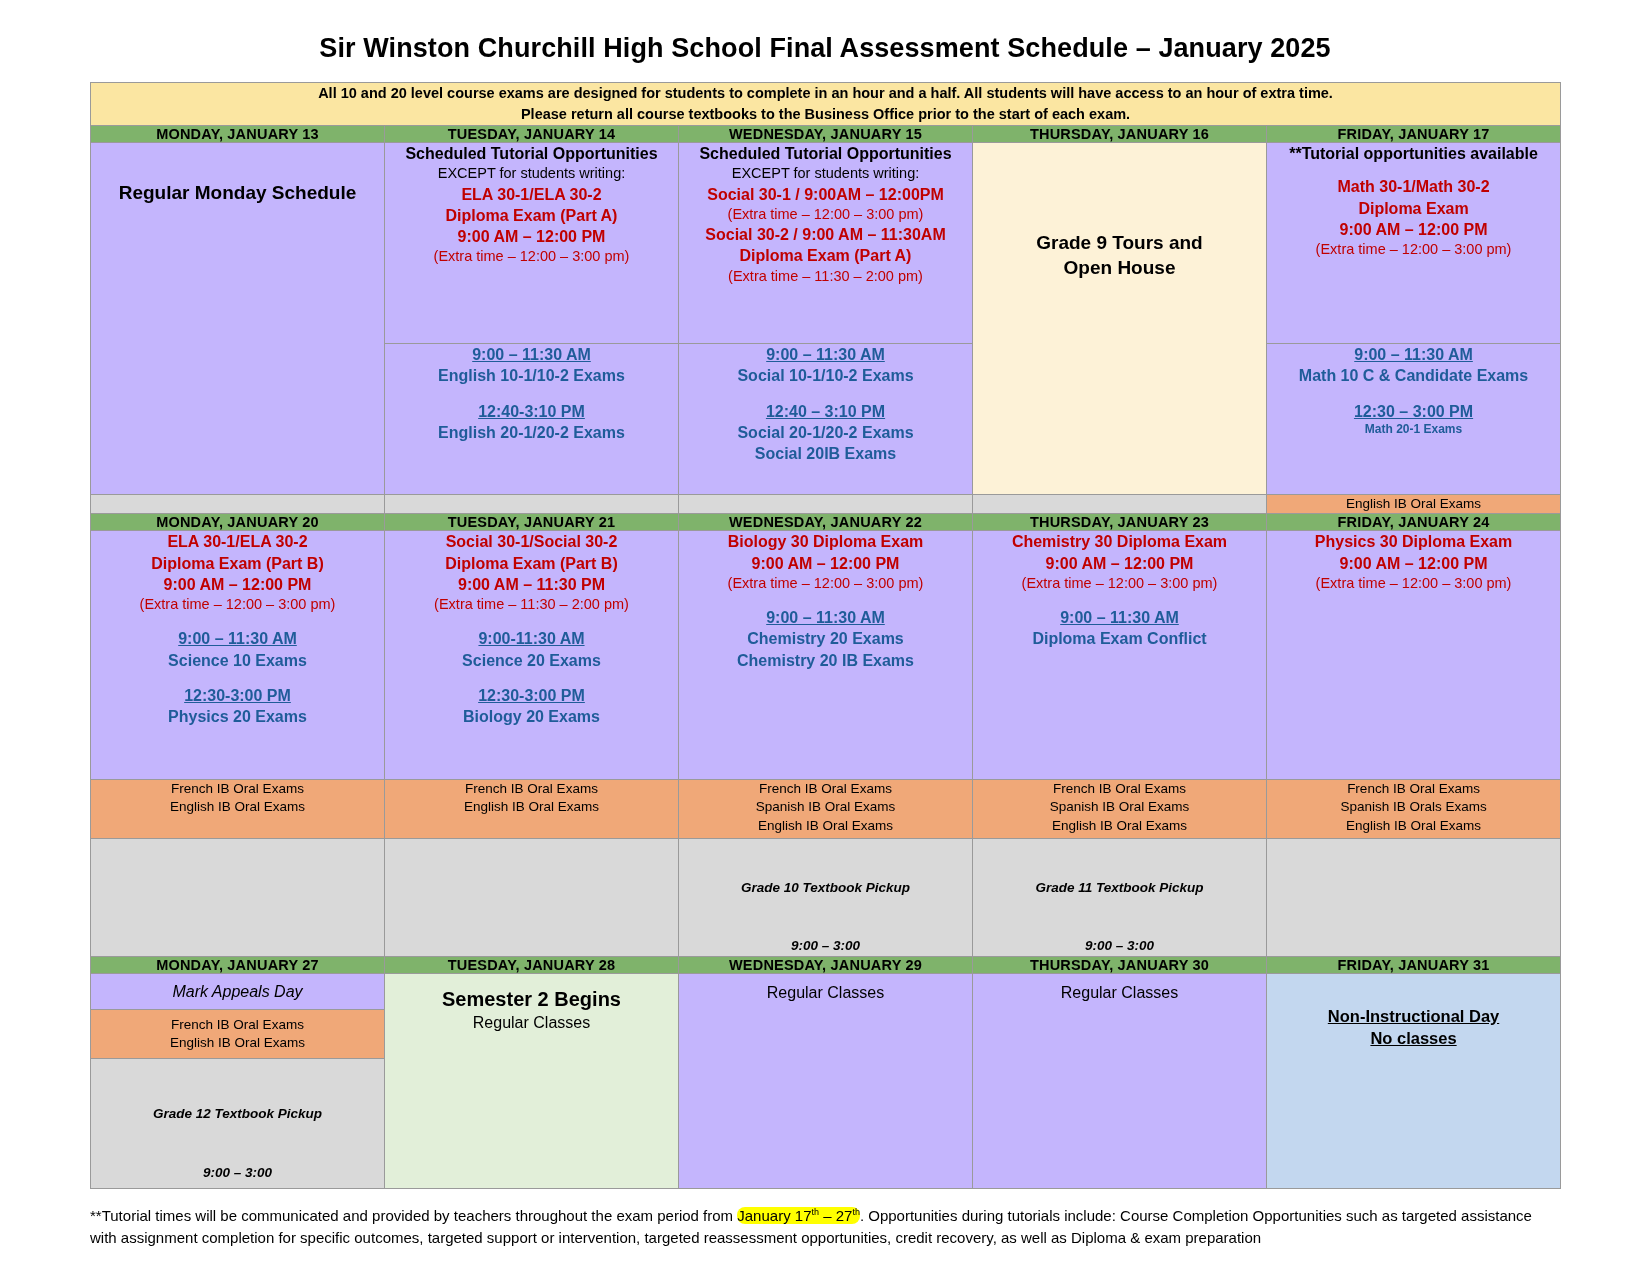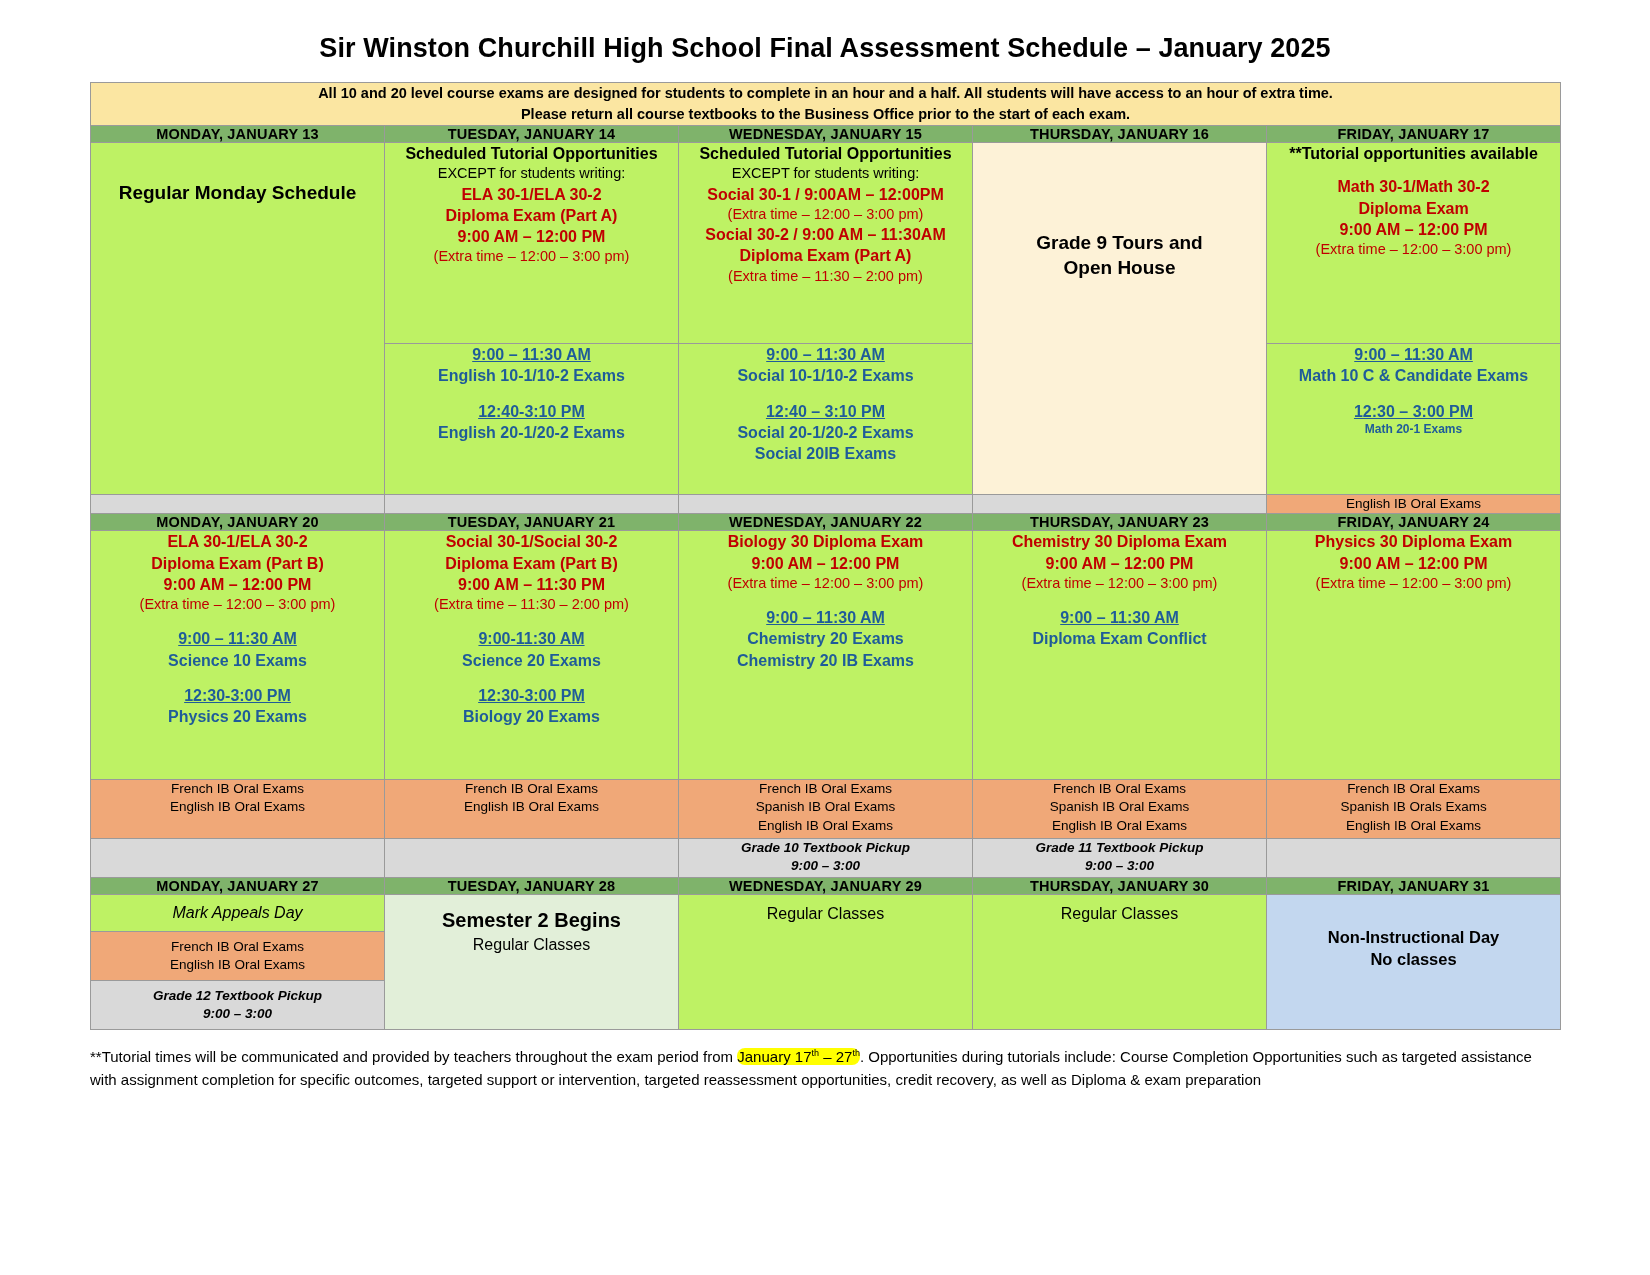--- a/index.html
+++ b/index.html
@@ -54,35 +54,35 @@
     font-size: 14.5px;
     padding: 6px 2px 6px 2px;
     letter-spacing: 0.2px;
   }
   .cell {
     padding: 10px 8px 10px 8px;
     text-align: center;
     font-size: 14.5px;
     line-height: 1.33;
   }
-  .cell.white { background: #bef264; }
+  .cell.white { background: #c4b5fd; }
   .cell.cream { background: #fdf2d7; }
-  .cell.blue  { background: #c3d7ef; }
+  .cell.blue  { background: #c3d7ef; text-decoration: underline; }
   .cell.green { background: #e2efd9; }
   .big {
     font-size: 19px;
     font-weight: bold;
     line-height: 1.3;
   }
   .red { color: #c00000; font-weight: bold; }
   .red-reg { color: #c00000; font-weight: normal; }
   .blue-t { color: #1f5c99; font-weight: bold; }
   .blue-u { color: #1f5c99; font-weight: bold; text-decoration: underline; }
   .bold { font-weight: bold; }
-  .ital { font-style: italic; }
+  .ital { font-style: italic; margin-top: 40px; }
   .orange-row {
     background: #f0a878;
     text-align: center;
     font-size: 13.5px;
     padding: 5px 4px;
     line-height: 1.35;
   }
   .grey-row {
     background: #d9d9d9;
     text-align: center;

